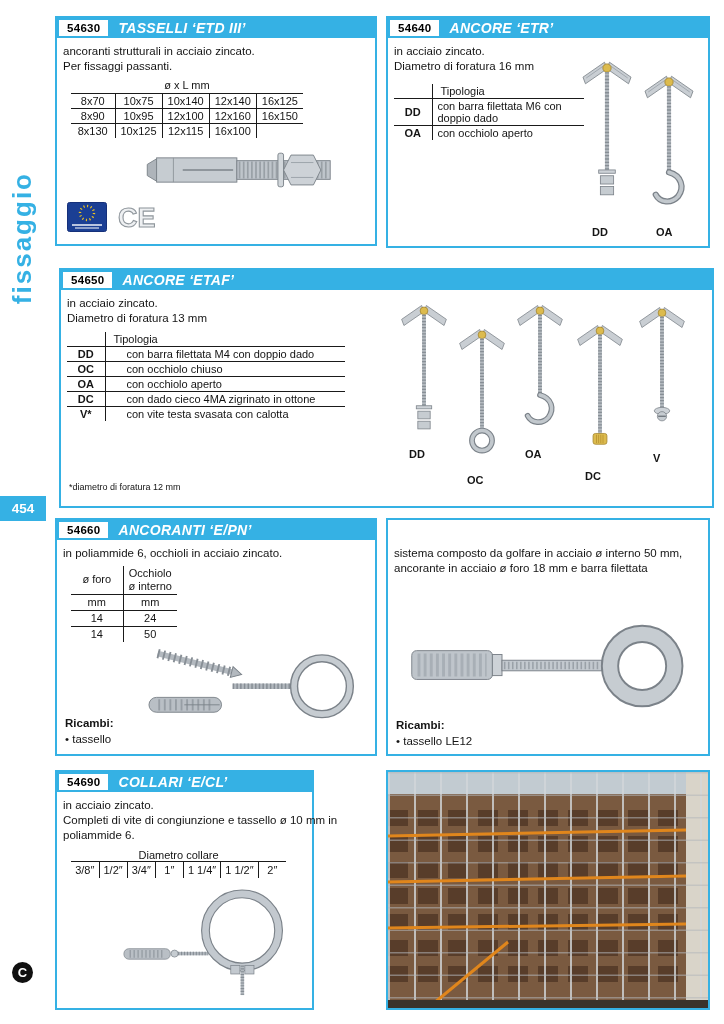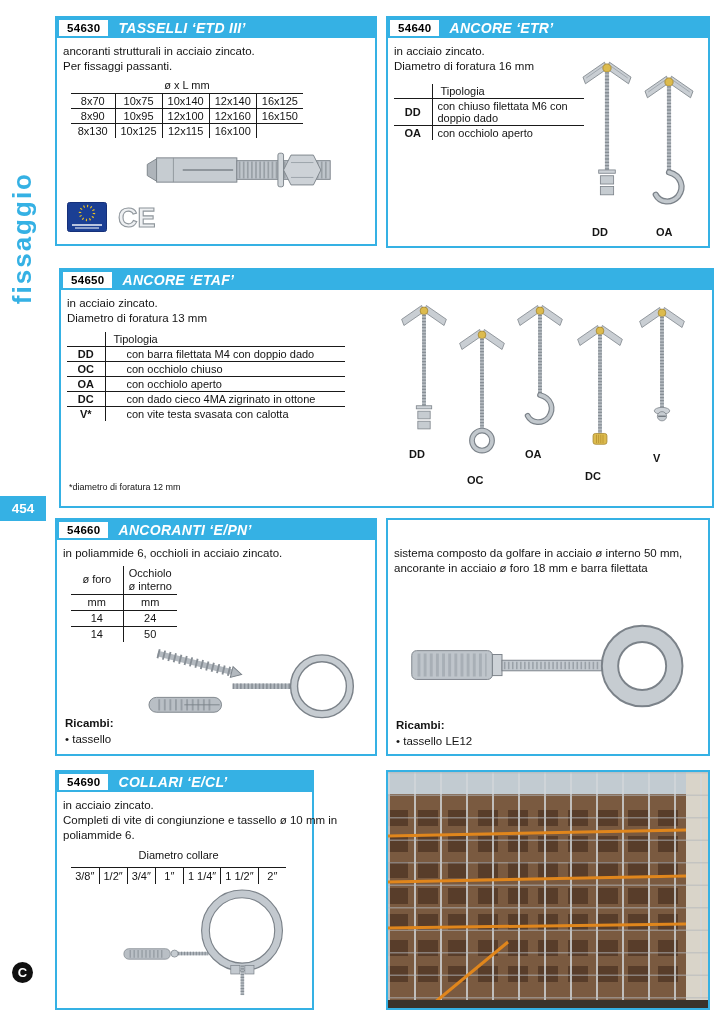--- a/index.html
+++ b/index.html
@@ -24,21 +24,21 @@
   .grid-tbl tbody tr+tr td{border-top:1px solid var(--line);}
   .tip-tbl thead th{border-bottom:1px solid var(--line);text-align:left;padding-left:8px;}
   .tip-tbl thead td{border-bottom:1px solid var(--line);border-right:1px solid var(--line);}
   .tip-tbl tbody td:first-child{border-right:1px solid var(--line);font-weight:bold;text-align:center;min-width:38px;}
   .tip-tbl tbody tr+tr td{border-top:1px solid var(--line);}
   .tip-tbl td.dsc{max-width:152px;}
   .tip-tbl td.dsc-wide{max-width:262px;min-width:240px;padding-left:21px;}
   .dim-tbl td{text-align:center;min-width:52px;line-height:1.18;}
   .dim-tbl td:first-child{border-right:1px solid var(--line);}
   .dim-tbl tr+tr td{border-top:1px solid var(--line);}
-  .col-tbl th{border-bottom:1px solid var(--line);text-align:center;padding-bottom:6px;}
+  .col-tbl th{border-bottom:1px solid var(--line);text-align:center;padding-bottom:0;}
   .col-tbl td{text-align:center;border-right:1px solid var(--line);min-width:28px;padding:2px 4px;}
   .col-tbl td:last-child{border-right:none;}
   .ricambi{position:absolute;font-size:11.5px;line-height:1.35;}
   .ricambi .lbl{font-weight:bold;}
   .fig-label{position:absolute;font-size:11px;font-weight:bold;}
   .footnote{position:absolute;font-size:9px;}
   .v-label{position:absolute;left:7px;top:172px;writing-mode:vertical-rl;transform:rotate(180deg);
     color:var(--accent);font-size:26px;font-weight:bold;letter-spacing:2px;}
   .page-badge{position:absolute;left:0;top:496px;width:46px;height:25px;background:var(--accent);
     color:#fff;font-weight:bold;font-size:13.5px;display:flex;align-items:center;justify-content:center;}
@@ -132,21 +132,21 @@
     <table class="tbl tip-tbl" style="left:6px;top:66px">
       <thead>
           <tr>
         <td></td>
         <th>Tipologia</th>
       </tr>
         </thead>
       <tbody>
         <tr>
           <td>DD</td>
-          <td class="dsc">con chiuso filettata M6 con doppio dado</td>
+          <td class="dsc">con barra filettata M6 con doppio dado</td>
         </tr>
         <tr>
           <td>OA</td>
           <td class="dsc">con occhiolo aperto</td>
         </tr>
       </tbody>
     </table>
     <svg class="abs" style="left:190px;top:34px" width="58" height="158" viewBox="0 0 70 190">
       <polygon points="6,30 32,12 35,20 9,38" fill="#c9ced3" stroke="#7b8289"></polygon>
       <polygon points="64,30 38,12 35,20 61,38" fill="#c9ced3" stroke="#7b8289"></polygon>

